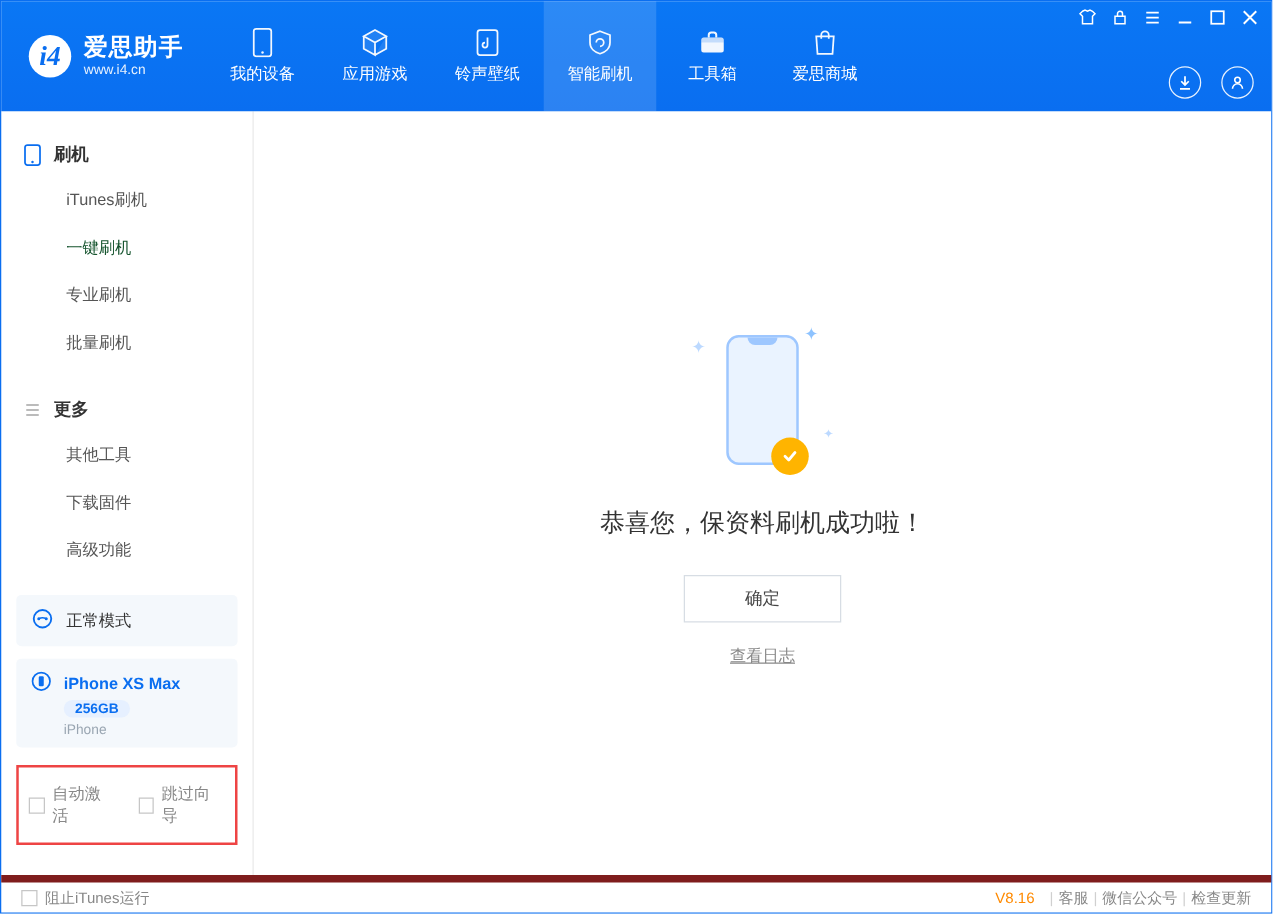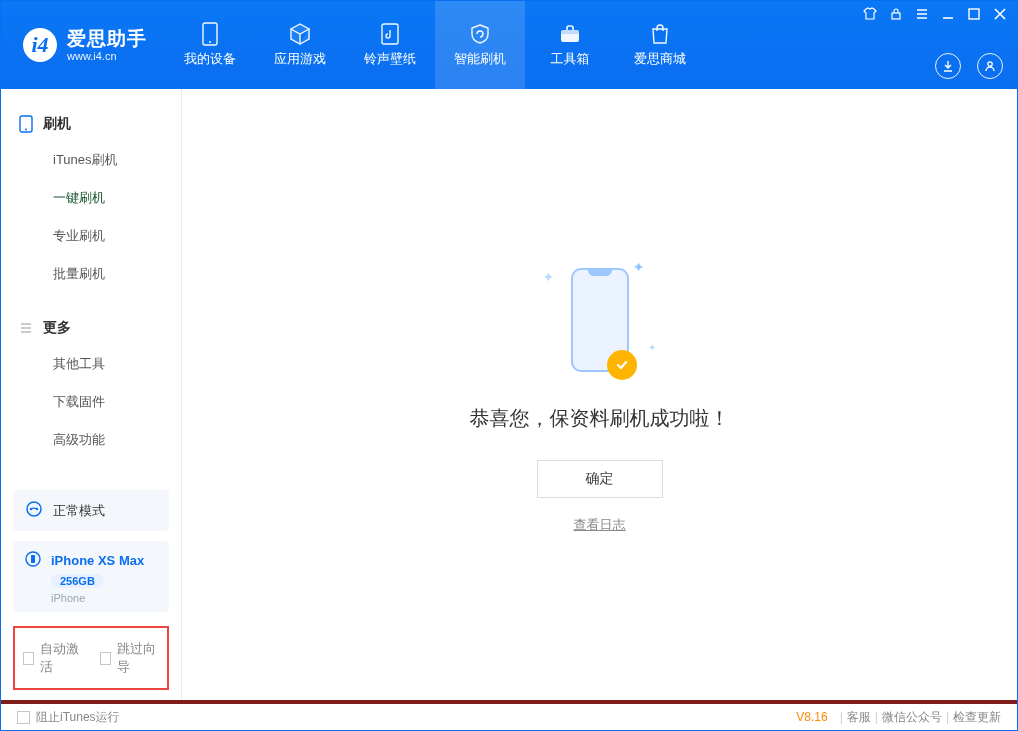--- a/index.html
+++ b/index.html
@@ -76,21 +76,21 @@
   border-radius: 50%;
   display: flex; align-items: center; justify-content: center;
   cursor: pointer;
 }
 .body {
   flex: 1;
   display: flex;
   min-height: 0;
 }
 .sidebar {
-  width: 181px;
+  width: 202px;
   border-right: 1px solid #eaeaea;
   display: flex;
   flex-direction: column;
   padding-top: 18px;
 }
 .side-group-title {
   display: flex;
   align-items: center;
   gap: 10px;
   padding: 8px 18px;
@@ -125,21 +125,21 @@
   display: inline-block;
   padding: 1px 9px;
   background: #e6f0ff;
   color: #0a6ef0;
   border-radius: 999px;
   font-size: 11px;
   font-weight: 600;
 }
 .device-type { font-size: 11px; color: #9aa6b2; margin-left: 26px; }
 .checkbox-row {
-  margin: 4px 12px 10px 12px;
+  margin: 4px 12px 24px 12px;
   border: 2px solid #e44;
   padding: 12px 8px;
   display: flex;
   gap: 18px;
   font-size: 13px;
   color: #888;
 }
 .cb { display: flex; align-items: center; gap: 6px; cursor: pointer; }
 .cb .box { width: 13px; height: 13px; border: 1px solid #c6c6c6; background: #fff; }
 .main {
@@ -197,21 +197,21 @@
   margin-bottom: 18px;
 }
 .log-link {
   font-size: 13px;
   color: #888;
   text-decoration: underline;
   cursor: pointer;
 }
 .footer {
   height: 30px;
-  border-top: 4px solid #7f1d1d;
+  border-top: 6px solid #7f1d1d;
   display: flex;
   align-items: center;
   padding: 0 16px;
   font-size: 12px;
   color: #888;
 }
 .footer .cb { color: #888; }
 .footer-spacer { flex: 1; }
 .footer-right { display: flex; align-items: center; gap: 4px; }
 .footer-right .sep { color: #d0d0d0; }

